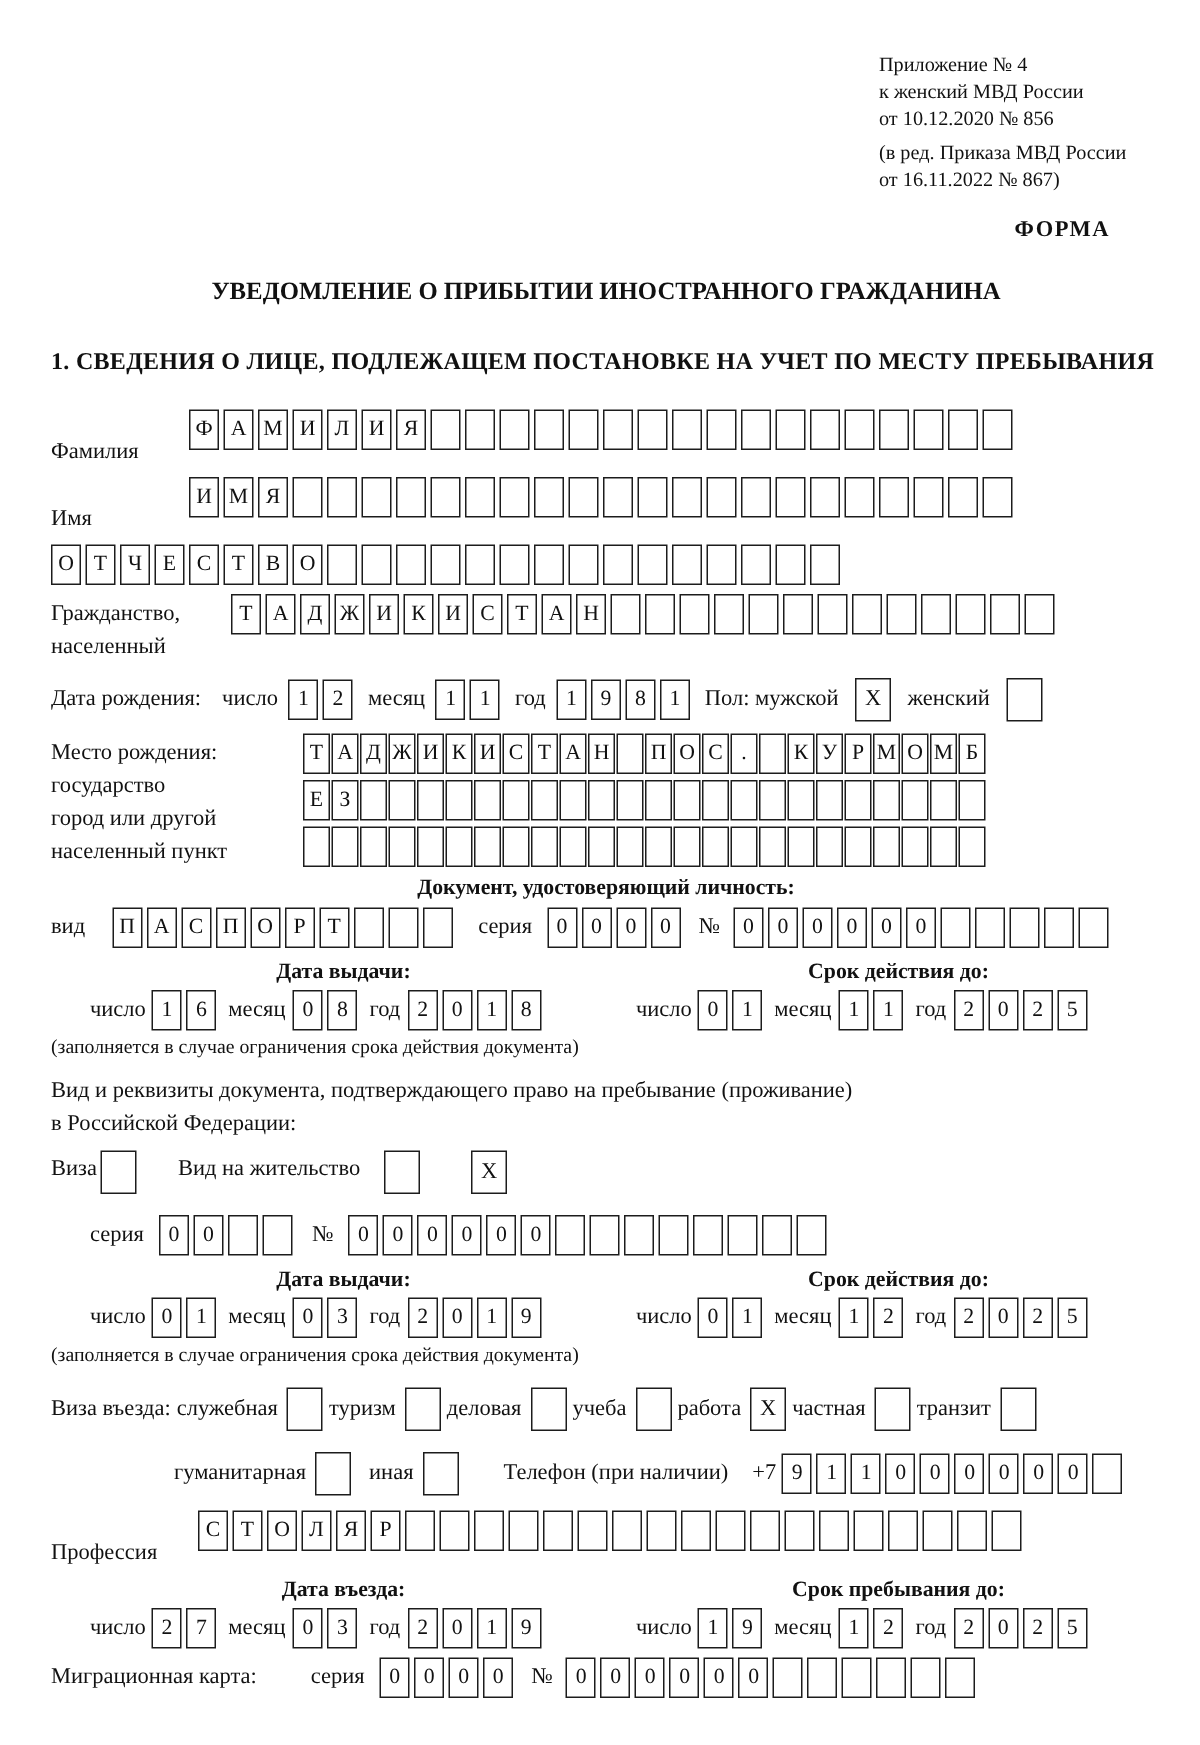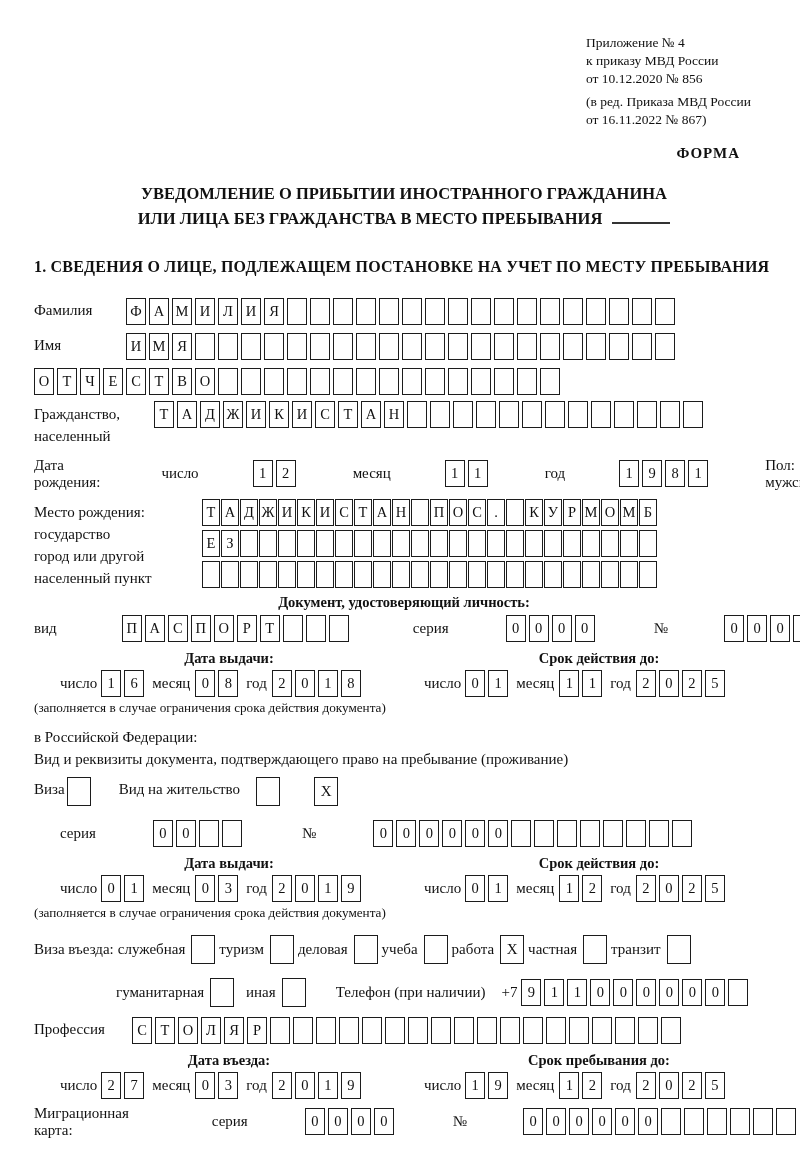--- a/index.html
+++ b/index.html
@@ -18,42 +18,42 @@
   .forma { text-align:right; padding-right:34px; font-weight:bold; font-size:15px; margin-top:16px; letter-spacing:1px; }
 
   
   .title { text-align:center; font-weight:bold; font-size:16.5px; line-height:1.5; margin-top:20px; }
   .blank-line { display:inline-block; width:58px; border-bottom:2px solid #333; height:14px; margin-left:10px; }
 
   .sect { font-weight:bold; font-size:16px; margin-top:26px; letter-spacing:0.2px; white-space:nowrap; }
 
   
   .row { display:flex; align-items:flex-start; margin-top:8px; }
-  .lbl { flex:0 0 auto; padding-top:4px; }
+  .lbl { flex:0 0 auto; padding-top:4px;margin-top:16px; }
   .cells { display:flex; flex:0 0 auto; }
   .cell {
     flex:0 0 auto; width:20px; height:27px; margin-right:3px;
     border:1.6px solid #1c1c1c; display:flex; align-items:center; justify-content:center;
     font-size:14.5px; background:#fff;
   }
   .cells.tight .cell { width:18px; margin-right:1px; }
   .checkbox {
     flex:0 0 auto; display:inline-flex; width:24px; height:29px; margin:0 6px;
     border:1.6px solid #1c1c1c; align-items:center; justify-content:center; font-size:15px;
   }
   .w92  { width:92px; }
   .w120 { width:120px; }
 
   
   .multi { display:flex; margin-top:8px; }
   .multi .lblcol { flex:0 0 auto; line-height:22px; padding-top:2px; }
   .multi .cellcol .cells { margin-bottom:4px; }
 
   
-  .inlinebits { display:flex; align-items:center; margin-top:10px;gap:47px; }
+  .inlinebits { display:flex; align-items:center; margin-top:10px; }
   .inlinebits .t { margin:0 5px; }
   .inlinebits .cells { margin:0 2px; }
 
   
   .center-b { text-align:center; font-weight:bold; font-size:14.5px; margin-top:10px; }
 
   
   .dates { margin-top:8px; }
   .dates .heads { display:flex; font-weight:bold; font-size:14.5px; }
   .dates .heads .h1 { width:390px; text-align:center; }
@@ -81,33 +81,30 @@
   .indent80 { padding-left:82px; }
   .phone-label { margin-left:26px; margin-right:16px; }
 </style>
 </head>
 <body>
 
 <div class="page">
 
   <div class="apx">
     <div>Приложение № 4</div>
-    <div>к приказу МВД России</div>
+    <div>к женский МВД России</div>
     <div>от 10.12.2020 № 856</div>
     <div class="gap">(в ред. Приказа МВД России</div>
     <div>от 16.11.2022 № 867)</div>
   </div>
 
   <div class="forma">ФОРМА</div>
 
   <div class="title">
     <div>УВЕДОМЛЕНИЕ О ПРИБЫТИИ ИНОСТРАННОГО ГРАЖДАНИНА</div>
-    <div>
-      <span>ИЛИ ЛИЦА БЕЗ ГРАЖДАНСТВА В МЕСТО ПРЕБЫВАНИЯ</span><span class="blank-line"></span>
-    </div>
   </div>
 
   <div class="sect">1. СВЕДЕНИЯ О ЛИЦЕ, ПОДЛЕЖАЩЕМ ПОСТАНОВКЕ НА УЧЕТ ПО МЕСТУ ПРЕБЫВАНИЯ</div>
 
   <div class="row" style="margin-top:22px;">
     <div class="lbl w92">Фамилия</div>
     <div class="cells">
         <span class="cell">Ф</span>
         <span class="cell">А</span>
         <span class="cell">М</span>
@@ -425,22 +422,22 @@
             <span class="cell">0</span>
             <span class="cell">2</span>
             <span class="cell">5</span>
           </span>
       </div>
     </div>
     <div class="note-r">(заполняется в случае ограничения срока действия документа)</div>
   </div>
 
   <div class="plain">
+    <div>Вид и реквизиты документа, подтверждающего право на пребывание (проживание)</div>
     <div>в Российской Федерации:</div>
-    <div>Вид и реквизиты документа, подтверждающего право на пребывание (проживание)</div>
   </div>
 
   <div class="permrow">
     <div class="item">
       <span class="txt">Виза</span>
       <span class="checkbox" style="margin-left:2px;"></span>
     </div>
     <div class="item m1">
       <span class="txt">Вид на жительство</span>
       <span class="checkbox" style="margin-left:16px;"></span>

